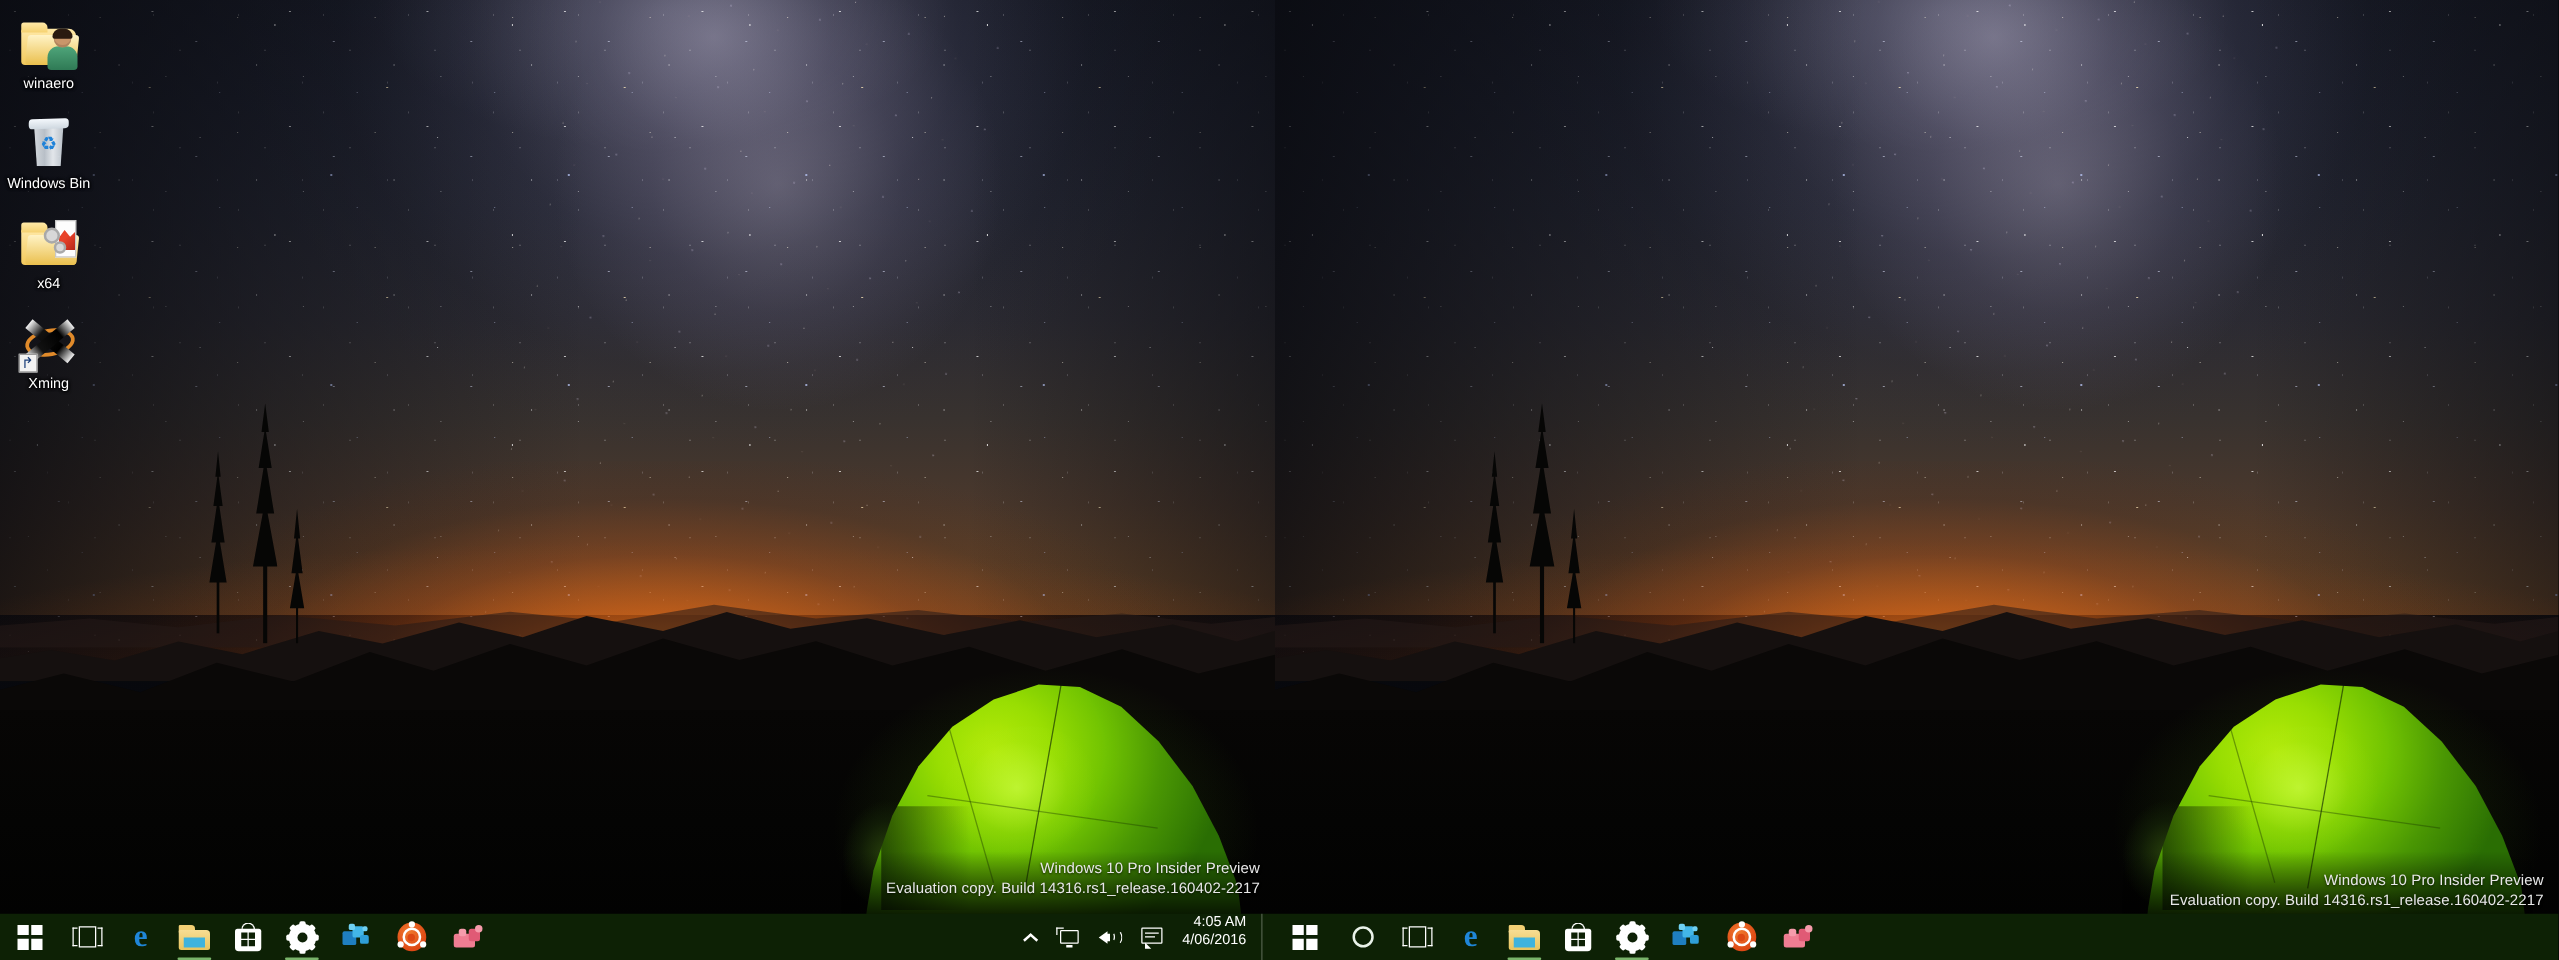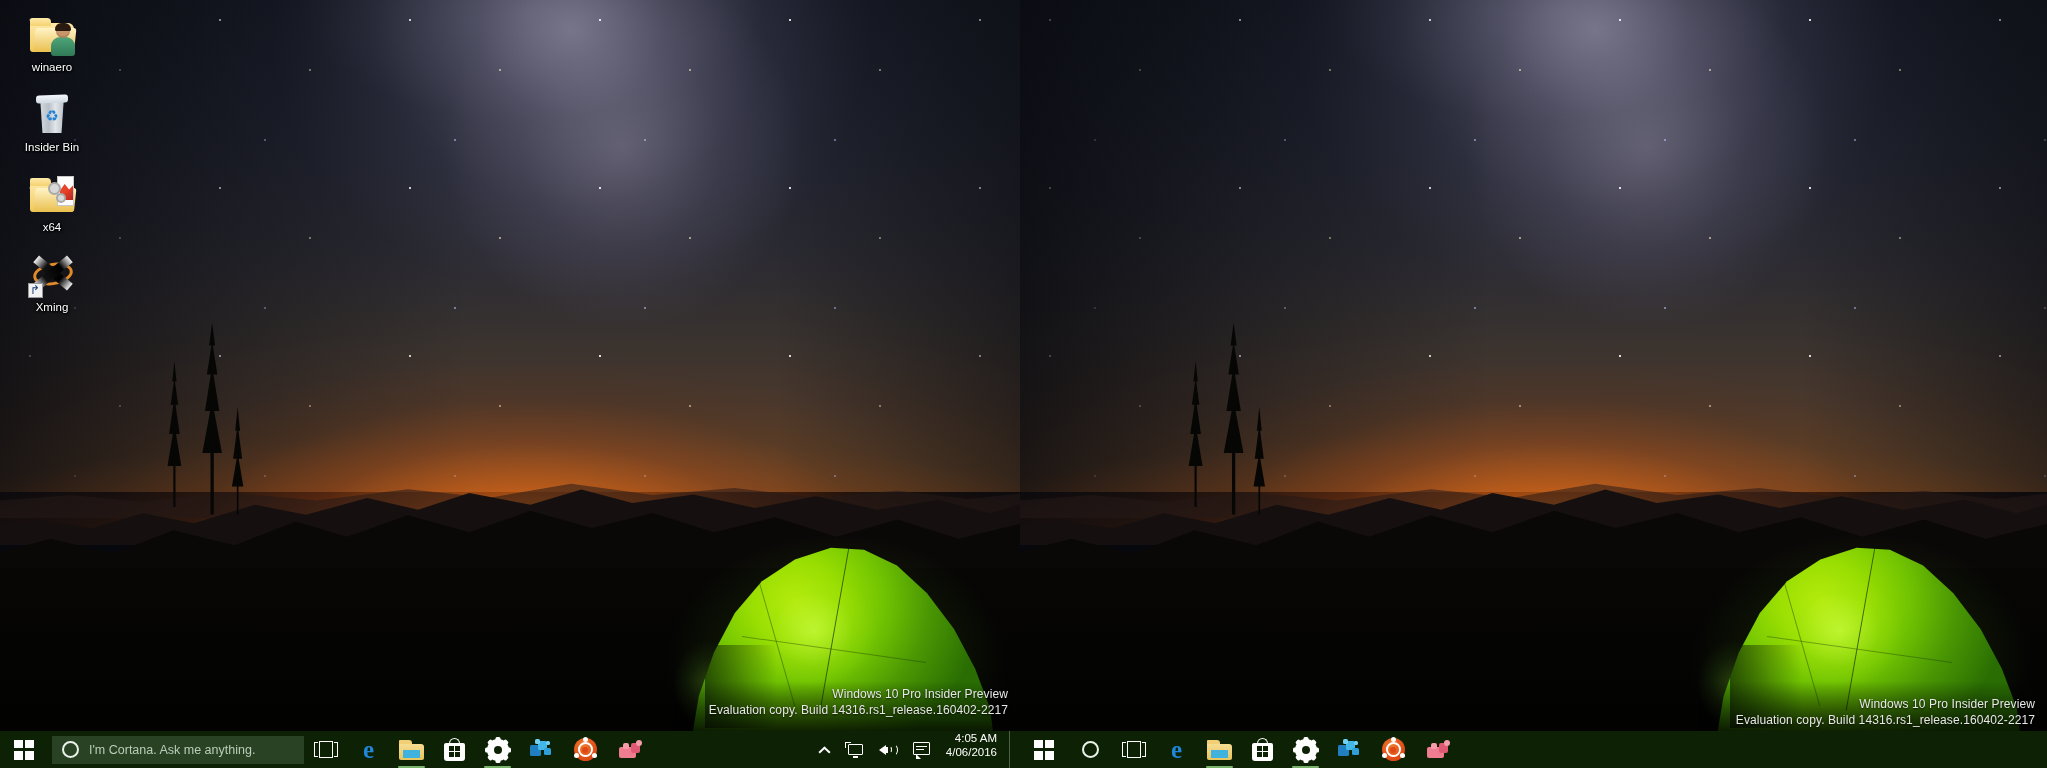--- a/index.html
+++ b/index.html
@@ -175,21 +175,21 @@
     background:radial-gradient(ellipse 50% 50% at 50% 60%,
       rgba(48,78,14,.80) 0%, rgba(22,38,8,.58) 52%, rgba(0,0,0,0) 84%);
     border-radius:46% 52% 40% 58%;
   }
   .tent-shadow{
     position:absolute; left:0; right:0; bottom:0; height:26%;
     background:linear-gradient(to top, rgba(0,0,0,.92), rgba(0,0,0,0));
   }
 
   
-  .desktop-icons{ position:absolute; left:13px; top:0; width:78px; padding-top:4px; }
+  .desktop-icons{ position:absolute; left:0; top:0; width:78px; padding-top:4px; }
   .desk-icon{
     width:78px; padding:6px 2px 4px;
     display:flex; flex-direction:column; align-items:center;
     cursor:default; margin-bottom:6px;
   }
   .desk-icon .glyph{
     width:48px; height:48px; position:relative; margin-bottom:3px;
   }
   .desk-icon .dlabel{
     font-size:11.5px; line-height:13px; color:#fff; text-align:center;
@@ -600,21 +600,21 @@
       </div>
 
       <div class="desk-icon">
         <div class="glyph">
           <div class="bin">
             <div class="body"></div>
               <div class="lid"></div>
               <div class="recycle"></div>
           </div>
         </div>
-        <div class="dlabel">Insider Bin</div>
+        <div class="dlabel">Windows Bin</div>
       </div>
 
       <div class="desk-icon">
         <div class="glyph">
           <div class="folder">
             <div class="back"></div>
               <div class="tab"></div>
               <div class="front"></div>
           </div>
           <div class="x64-extra">
@@ -650,24 +650,20 @@
 
       <div class="start-btn">
         <div class="win-logo">
           <i></i>
             <i></i>
             <i></i>
             <i></i>
         </div>
       </div>
 
-      <div class="cortana-box">
-        <div class="cortana-ring"></div>
-        <div class="cortana-text">I'm Cortana. Ask me anything.</div>
-      </div>
 
       <div class="tb-btn">
         <div class="taskview">
           <div class="br l"></div>
             <div class="box"></div>
             <div class="br r"></div>
         </div>
       </div>
 
       <div class="tb-btn">

